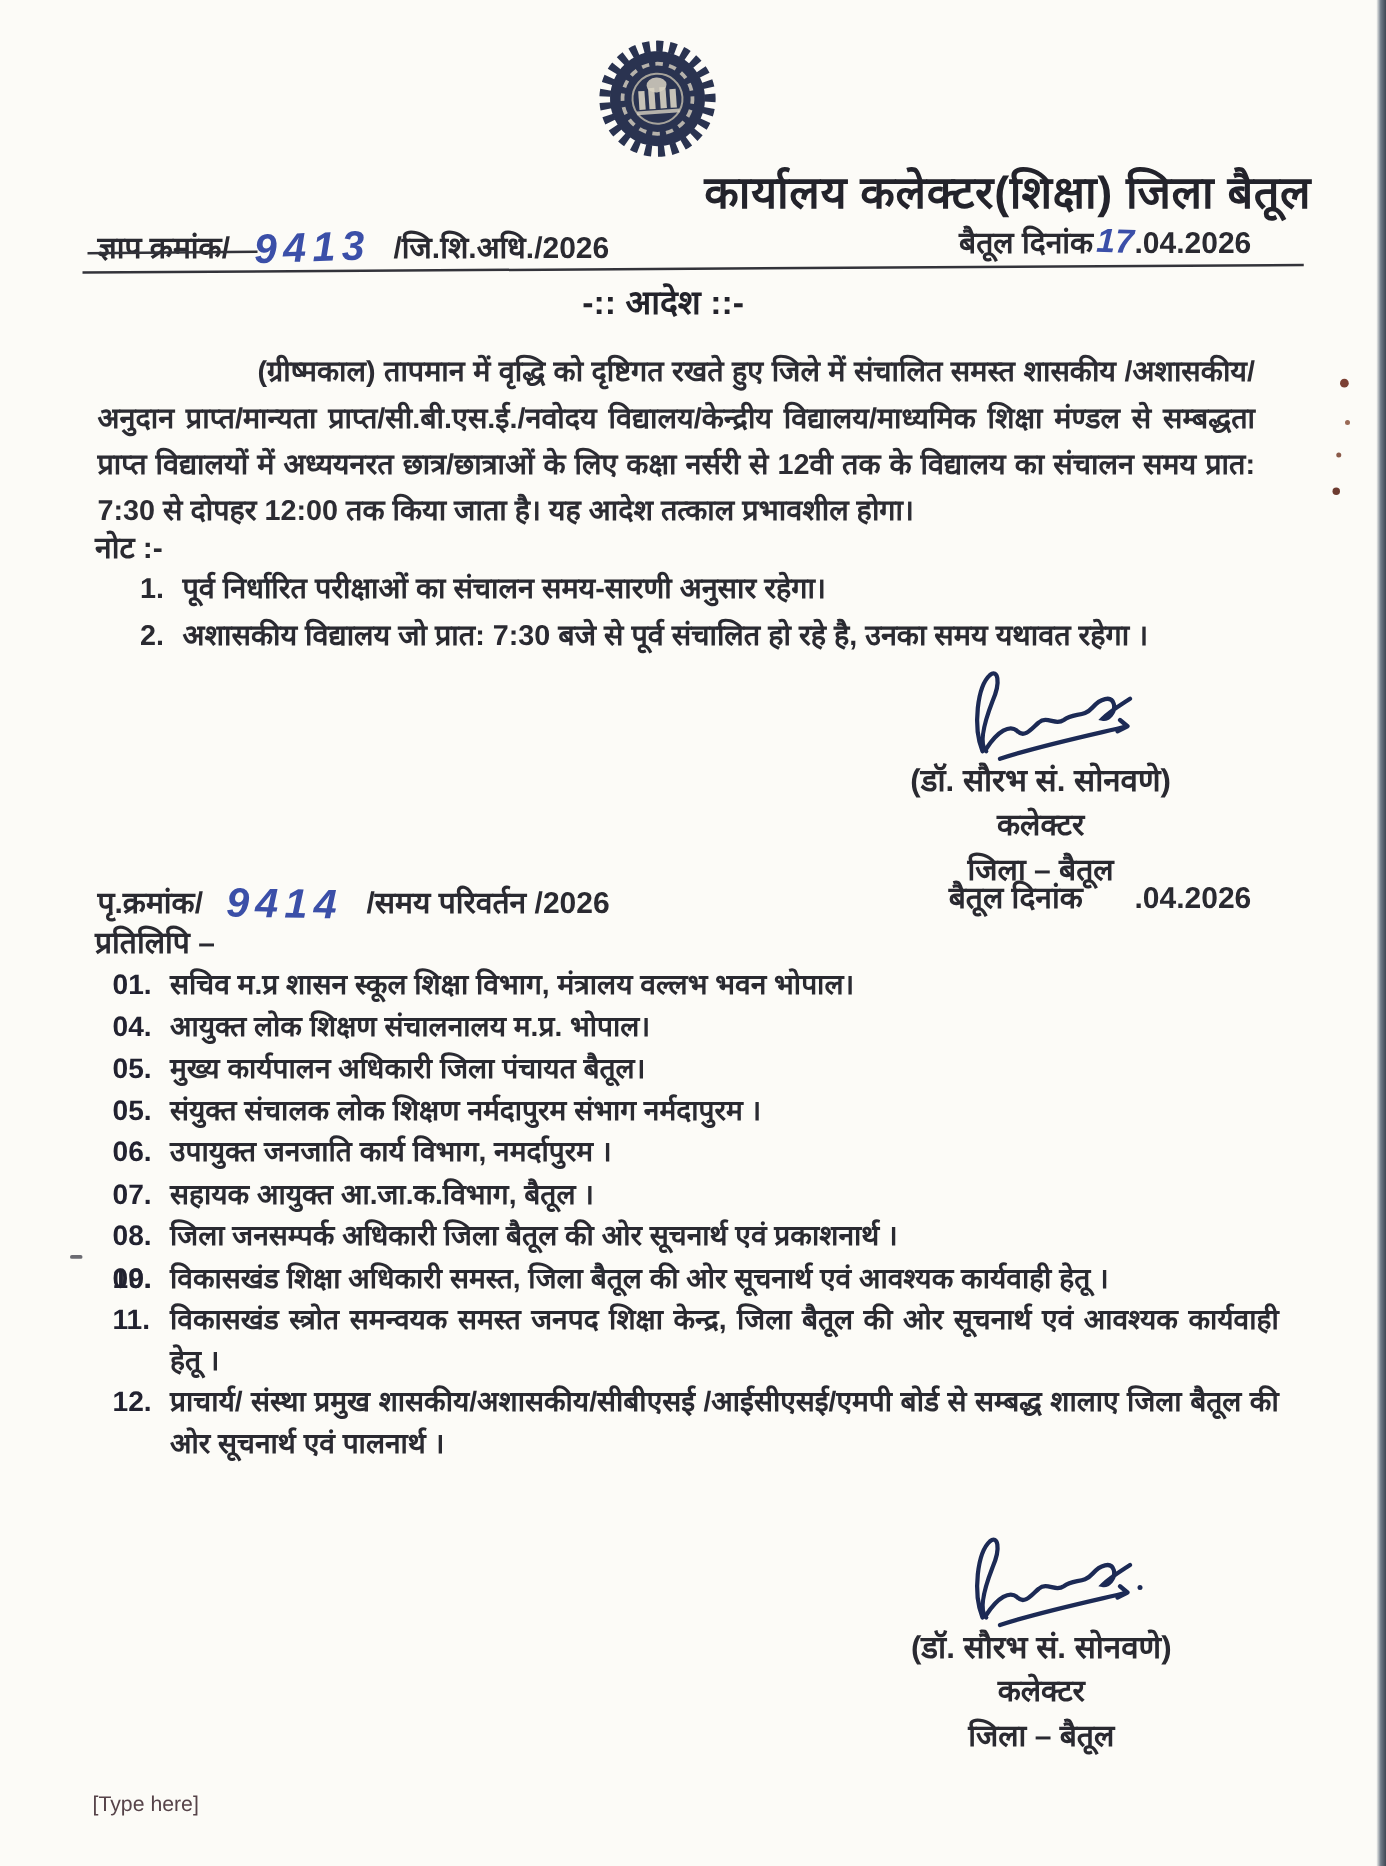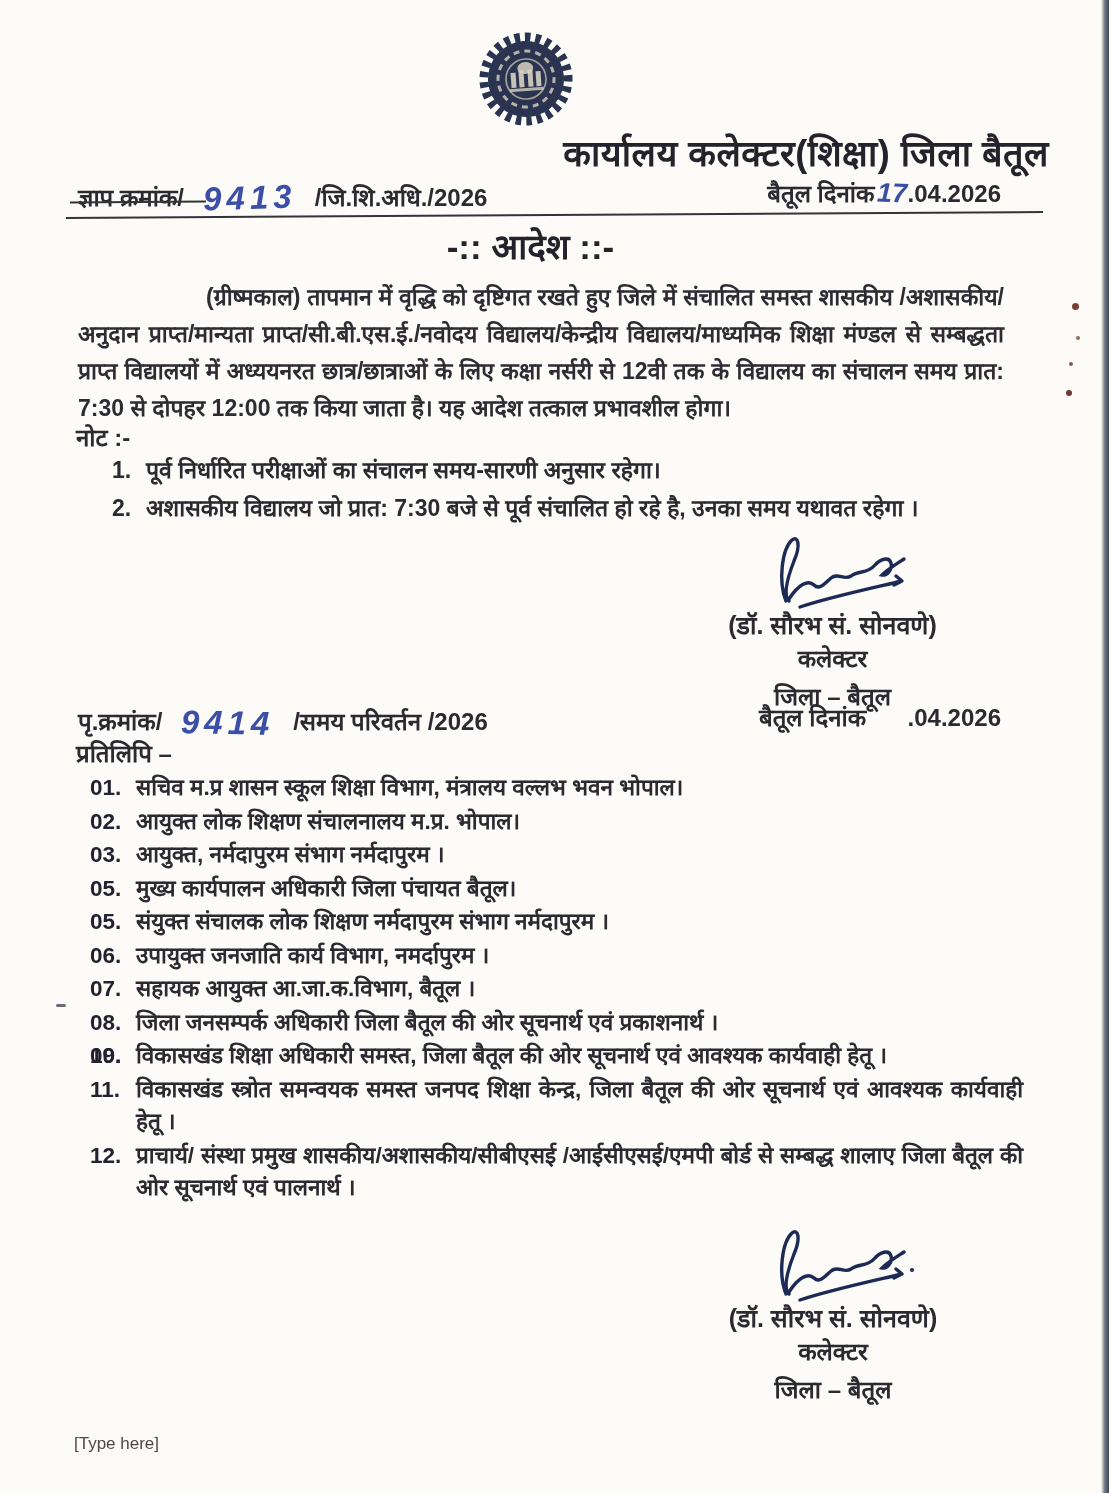--- a/index.html
+++ b/index.html
@@ -25,36 +25,36 @@
   .refrow .rg{position:absolute;right:108px;top:0;white-space:nowrap;}
   .hw{color:#3b4fa8;font-style:italic;display:inline-block;font-size:33px;
     letter-spacing:5px;transform:rotate(-2deg) translateY(3px);font-weight:600;padding:0 12px;}
   .hw-day{color:#3b4fa8;font-style:italic;font-size:27px;font-weight:600;
     display:inline-block;transform:rotate(2deg);margin:0 1px 0 2px;}
   .rule{position:absolute;height:0;border-top:2px solid #33333a;}
   .rule-short{left:70px;width:136px;top:201px;transform:rotate(-.5deg);}
   .rule-long{left:66px;right:66px;top:214px;transform:rotate(-.35deg);}
   
   .order-head{position:absolute;left:0;right:60px;top:222px;text-align:center;
-    font-size:35px;font-weight:700;color:#23232b;margin-left:12px;}
+    font-size:27px;font-weight:700;color:#23232b;margin-left:12px;}
   .body-par{position:absolute;left:78px;right:105px;top:256px;
     font-size:23px;line-height:37px;font-weight:600;text-align:justify;
     text-indent:128px;color:#2c2c33;}
   .note-label{position:absolute;left:76px;top:420px;font-size:24px;font-weight:700;}
   .notes{position:absolute;left:112px;right:90px;top:452px;font-size:23px;
     font-weight:600;line-height:37px;}
   .note-item{position:relative;padding-left:34px;margin-bottom:1px;}
   .note-num{position:absolute;left:0;top:0;font-weight:700;}
   
   .sigblock{position:absolute;text-align:center;font-weight:700;}
   .sig1{left:650px;top:535px;width:365px;}
   .sig2{left:648px;top:1228px;width:370px;}
   .sig-svg{display:block;margin:0 auto -6px auto;transform:translateX(18px);}
   .sig-name{font-size:25px;line-height:36px;}
-  .sig-role{font-size:24px;line-height:36px;font-family:Liberation Mono, monospace;}
+  .sig-role{font-size:24px;line-height:36px;}
   .sig-district{font-size:24px;line-height:36px;}
   
   .copy-head{position:absolute;left:76px;top:736px;font-size:24px;font-weight:700;}
   .copies{position:absolute;left:88px;right:86px;top:772px;font-size:22.5px;
     line-height:32.5px;font-weight:600;}
   .copy-item{position:relative;padding-left:48px;text-align:justify;margin-bottom:1px;}
   .copy-num{position:absolute;left:2px;top:0;font-weight:700;color:#222230;}
   .footer-ph{position:absolute;left:74px;top:1434px;font-size:17px;color:#564349;
     font-weight:400;}
 </style>
@@ -139,22 +139,21 @@
     <span class="rg">
       <span>बैतूल दिनांक</span>
       <span style="display:inline-block;width:28px;"></span>
       <span>.04.2026</span>
     </span>
   </div>
 
   <div class="copy-head">प्रतिलिपि –</div>
   <div class="copies">
     <div class="copy-item"><span class="copy-num">01.</span><span>सचिव म.प्र शासन स्कूल शिक्षा विभाग, मंत्रालय वल्लभ भवन भोपाल।</span></div>
-    <div class="copy-item"><span class="copy-num">02.</span><span>आयुक्त लोक शिक्षण संचालनालय म.प्र. भोपाल।</span></div>
-    <div class="copy-item"><span class="copy-num">03.</span><span>आयुक्त, नर्मदापुरम संभाग नर्मदापुरम ।</span></div>
+    <div class="copy-item"><span class="copy-num">04.</span><span>आयुक्त लोक शिक्षण संचालनालय म.प्र. भोपाल।</span></div>
     <div class="copy-item"><span class="copy-num">05.</span><span>मुख्य कार्यपालन अधिकारी जिला पंचायत बैतूल।</span></div>
     <div class="copy-item"><span class="copy-num">05.</span><span>संयुक्त संचालक लोक शिक्षण नर्मदापुरम संभाग नर्मदापुरम ।</span></div>
     <div class="copy-item"><span class="copy-num">06.</span><span>उपायुक्त जनजाति कार्य विभाग, नमर्दापुरम ।</span></div>
     <div class="copy-item"><span class="copy-num">07.</span><span>सहायक आयुक्त आ.जा.क.विभाग, बैतूल ।</span></div>
     <div class="copy-item"><span class="copy-num">08.</span><span>जिला जनसम्पर्क अधिकारी जिला बैतूल की ओर सूचनार्थ एवं प्रकाशनार्थ ।</span></div>
     <div class="copy-item"><span class="copy-num">09.</span></div>
     <div class="copy-item"><span class="copy-num">10.</span><span>विकासखंड शिक्षा अधिकारी समस्त, जिला बैतूल की ओर सूचनार्थ एवं आवश्यक कार्यवाही हेतू ।</span></div>
     <div class="copy-item"><span class="copy-num">11.</span><span>विकासखंड स्त्रोत समन्वयक समस्त जनपद शिक्षा केन्द्र, जिला बैतूल की ओर सूचनार्थ एवं आवश्यक कार्यवाही हेतू ।</span></div>
     <div class="copy-item"><span class="copy-num">12.</span><span>प्राचार्य/ संस्था प्रमुख शासकीय/अशासकीय/सीबीएसई /आईसीएसई/एमपी बोर्ड से सम्बद्ध शालाए जिला बैतूल की ओर सूचनार्थ एवं पालनार्थ ।</span></div>
   </div>

